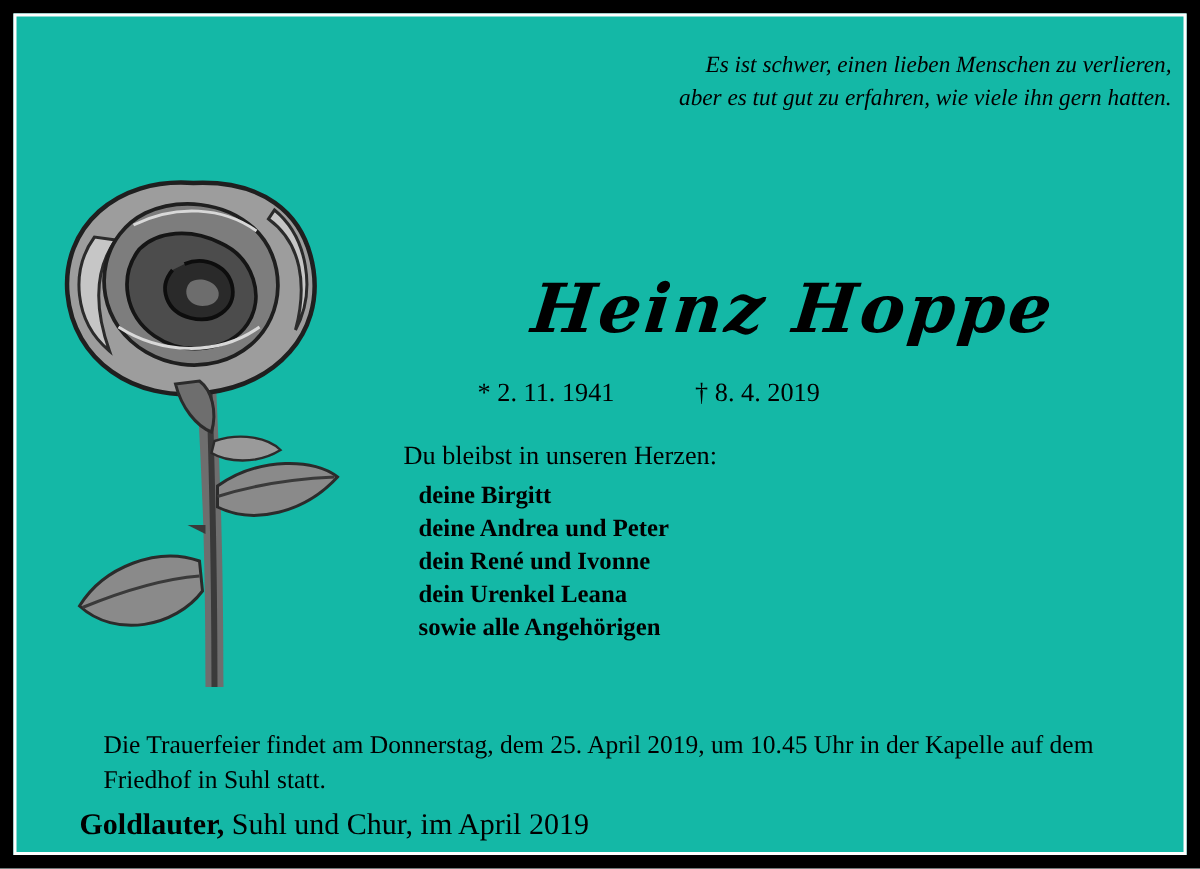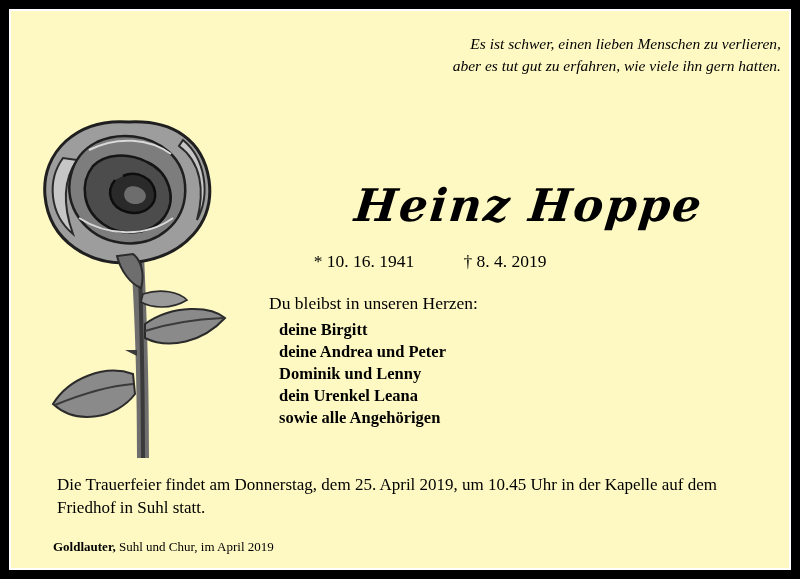--- a/index.html
+++ b/index.html
@@ -20,21 +20,21 @@
     height: 579px;
     box-sizing: border-box;
     background: #ffffff;
     border: 9px solid #000000;
   }
   .inner {
     position: absolute;
     top: 0; left: 0; right: 0; bottom: 0;
     border: 2px solid #ffffff;
     box-sizing: border-box;
-    background: #fef9c3;
+    background: #14b8a6;
   }
   
   .rose {
     position: absolute;
     left: 22px;
     top: 95px;
     width: 200px;
     height: 360px;
   }
   .rose svg { display: block; }
@@ -111,27 +111,27 @@
   .family div { white-space: nowrap; }
   .service {
     position: absolute;
     left: 42px;
     top: 458px;
     width: 716px;
     font-size: 17px;
     line-height: 1.38;
     color: #000;
   }
-  .service p { margin: 4px; }
+  .service p { margin: 16px; }
   .service .gap { margin-top: 8px; }
   .place {
     position: absolute;
     left: 42px;
     top: 528px;
-    font-size: 13px;
+    font-size: 20px;
     color: #000;
   }
   .place b { font-weight: bold; }
 </style>
 </head>
 <body>
 
 <div class="obituary">
   <div class="inner">
 
@@ -170,30 +170,30 @@
 
     <div class="motto">
       <div>Es ist schwer, einen lieben Menschen zu verlieren,</div>
       <div>aber es tut gut zu erfahren, wie viele ihn gern hatten.</div>
     </div>
 
 
     <div class="name">Heinz Hoppe</div>
 
     <div class="dates">
-      <span class="birth">* 10. 16. 1941</span>
+      <span class="birth">* 2. 11. 1941</span>
       <span class="death">† 8. 4. 2019</span>
     </div>
 
     <div class="memoryline">Du bleibst in unseren Herzen:</div>
 
     <div class="family">
       <div>deine Birgitt</div>
       <div>deine Andrea und Peter</div>
-      <div>Dominik und Lenny</div>
+      <div>dein René und Ivonne</div>
       <div>dein Urenkel Leana</div>
       <div>sowie alle Angehörigen</div>
     </div>
 
     <div class="service">
       <p>Die Trauerfeier findet am Donnerstag, dem 25. April 2019, um 10.45 Uhr in der Kapelle auf dem Friedhof in Suhl statt.</p>
     </div>
 
     <div class="place">
       <b>Goldlauter,</b><span> Suhl und Chur, im April 2019</span>

